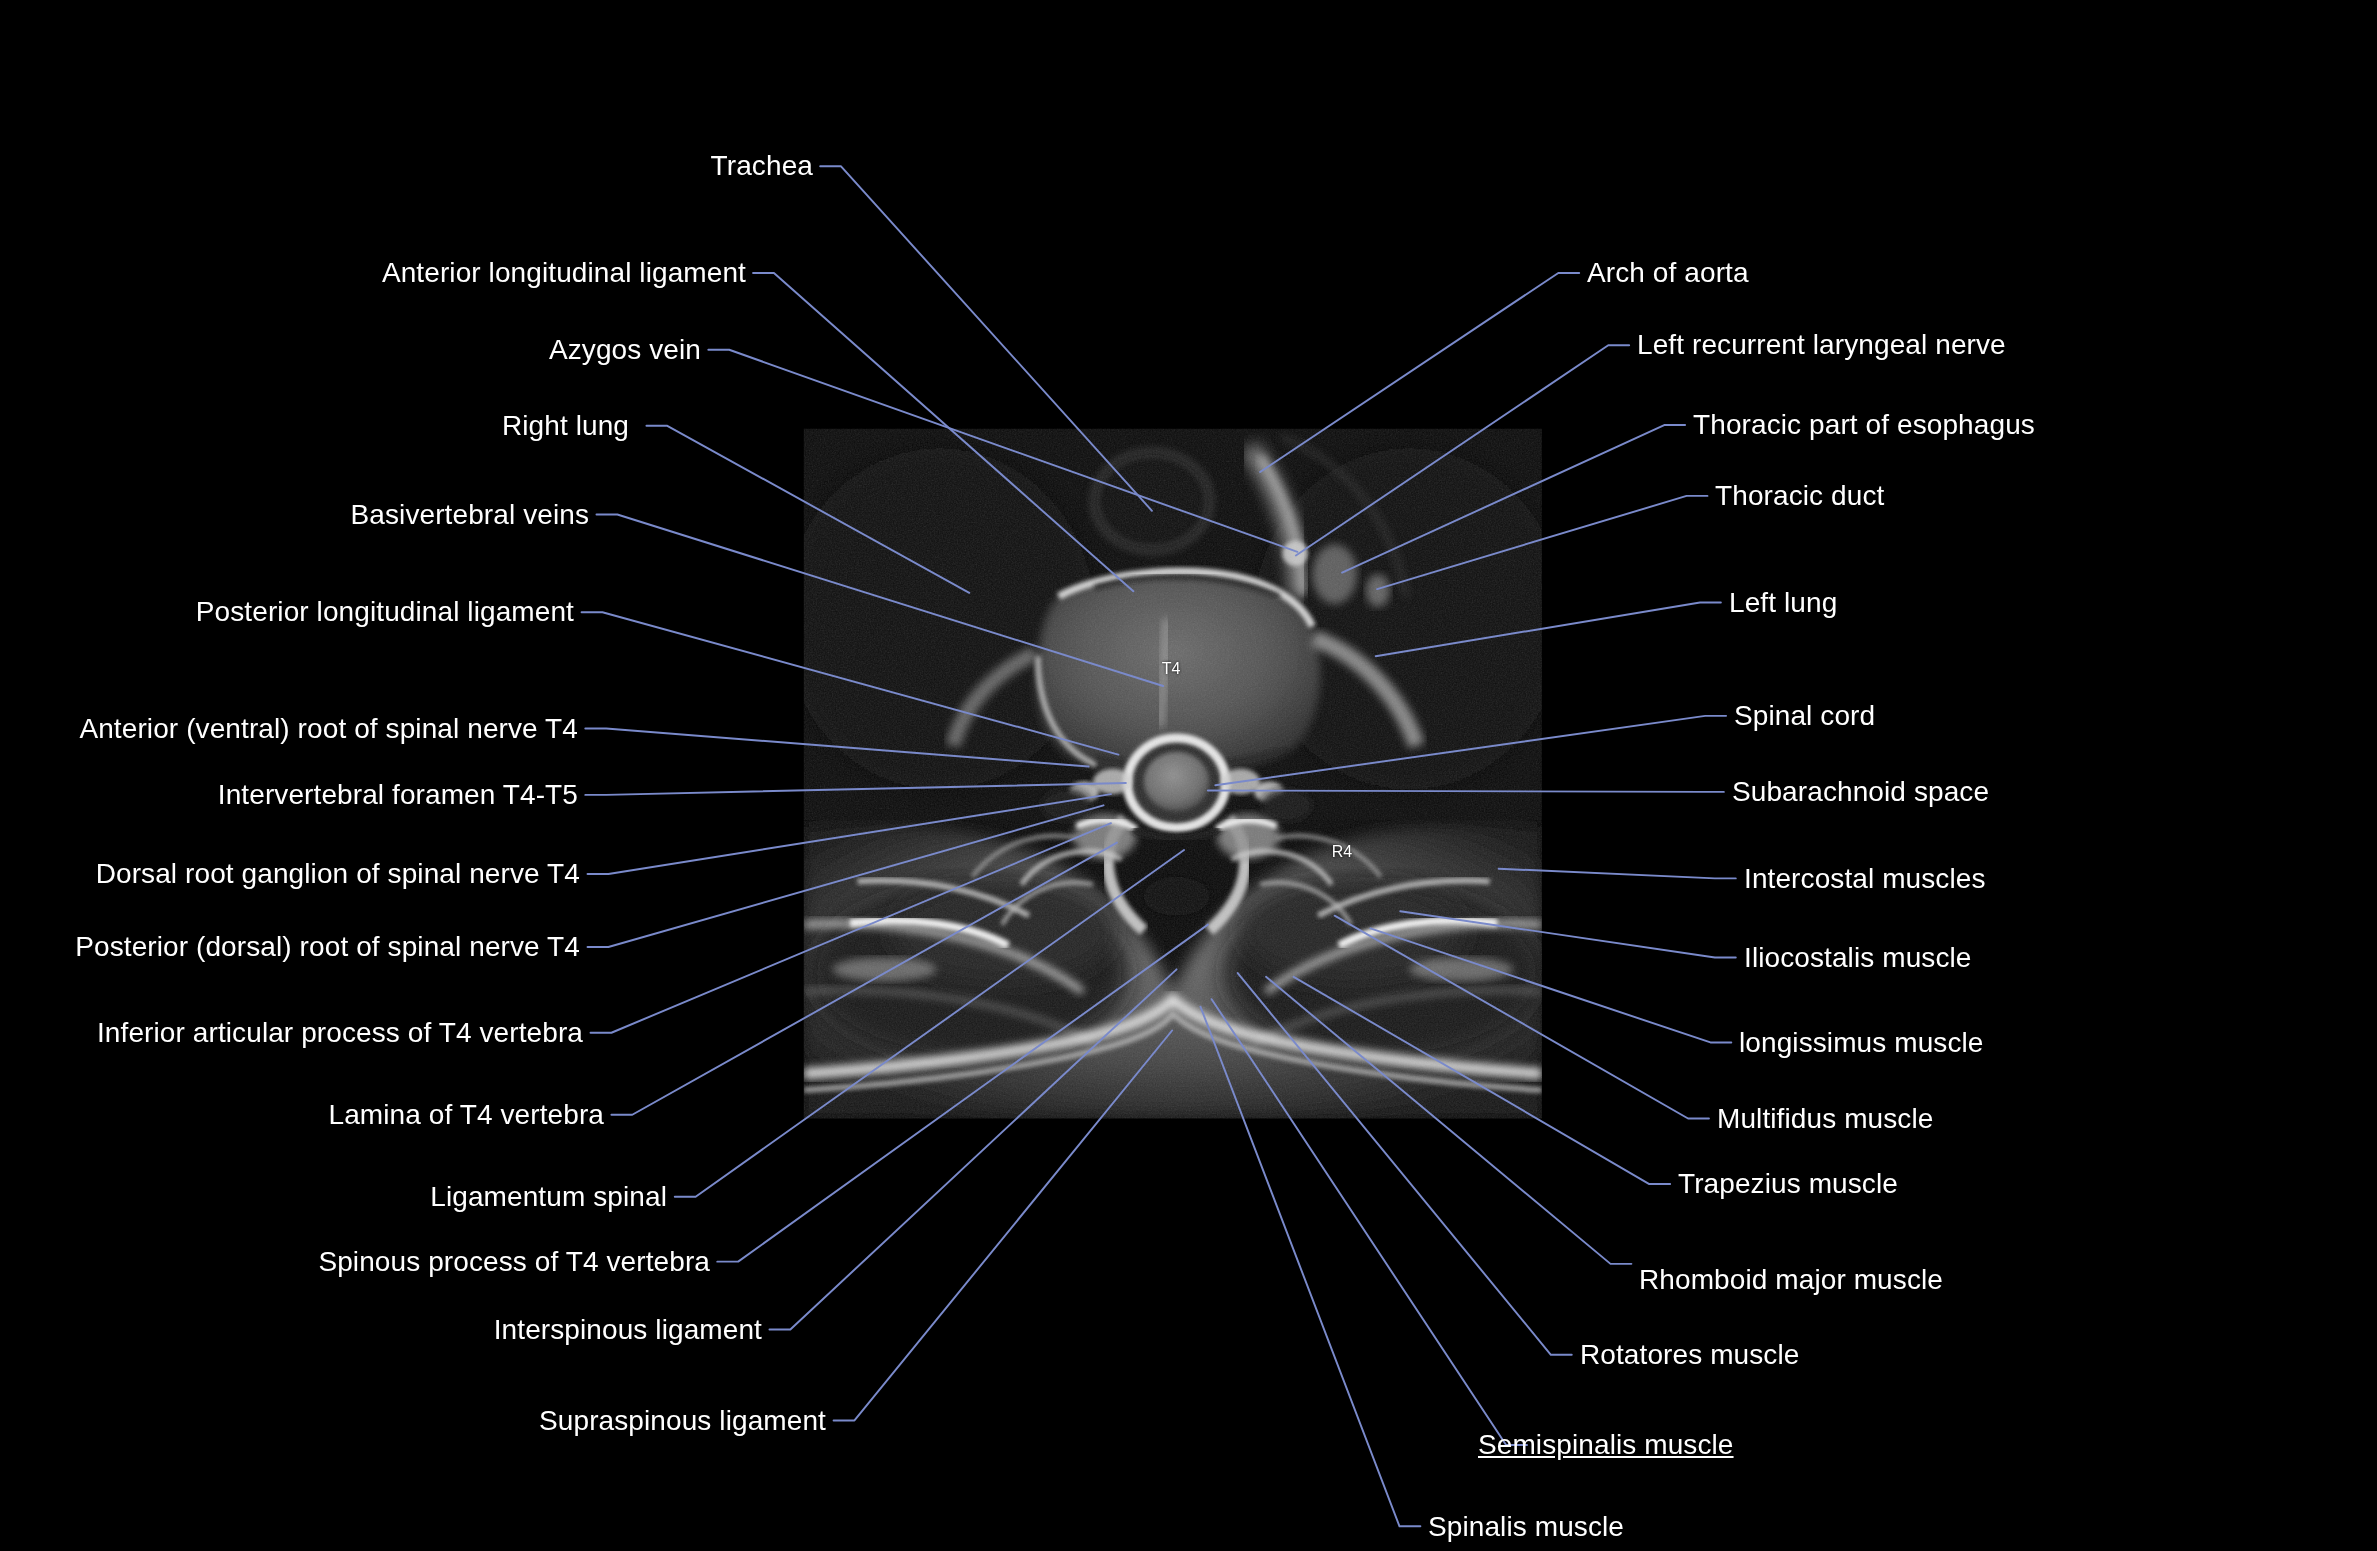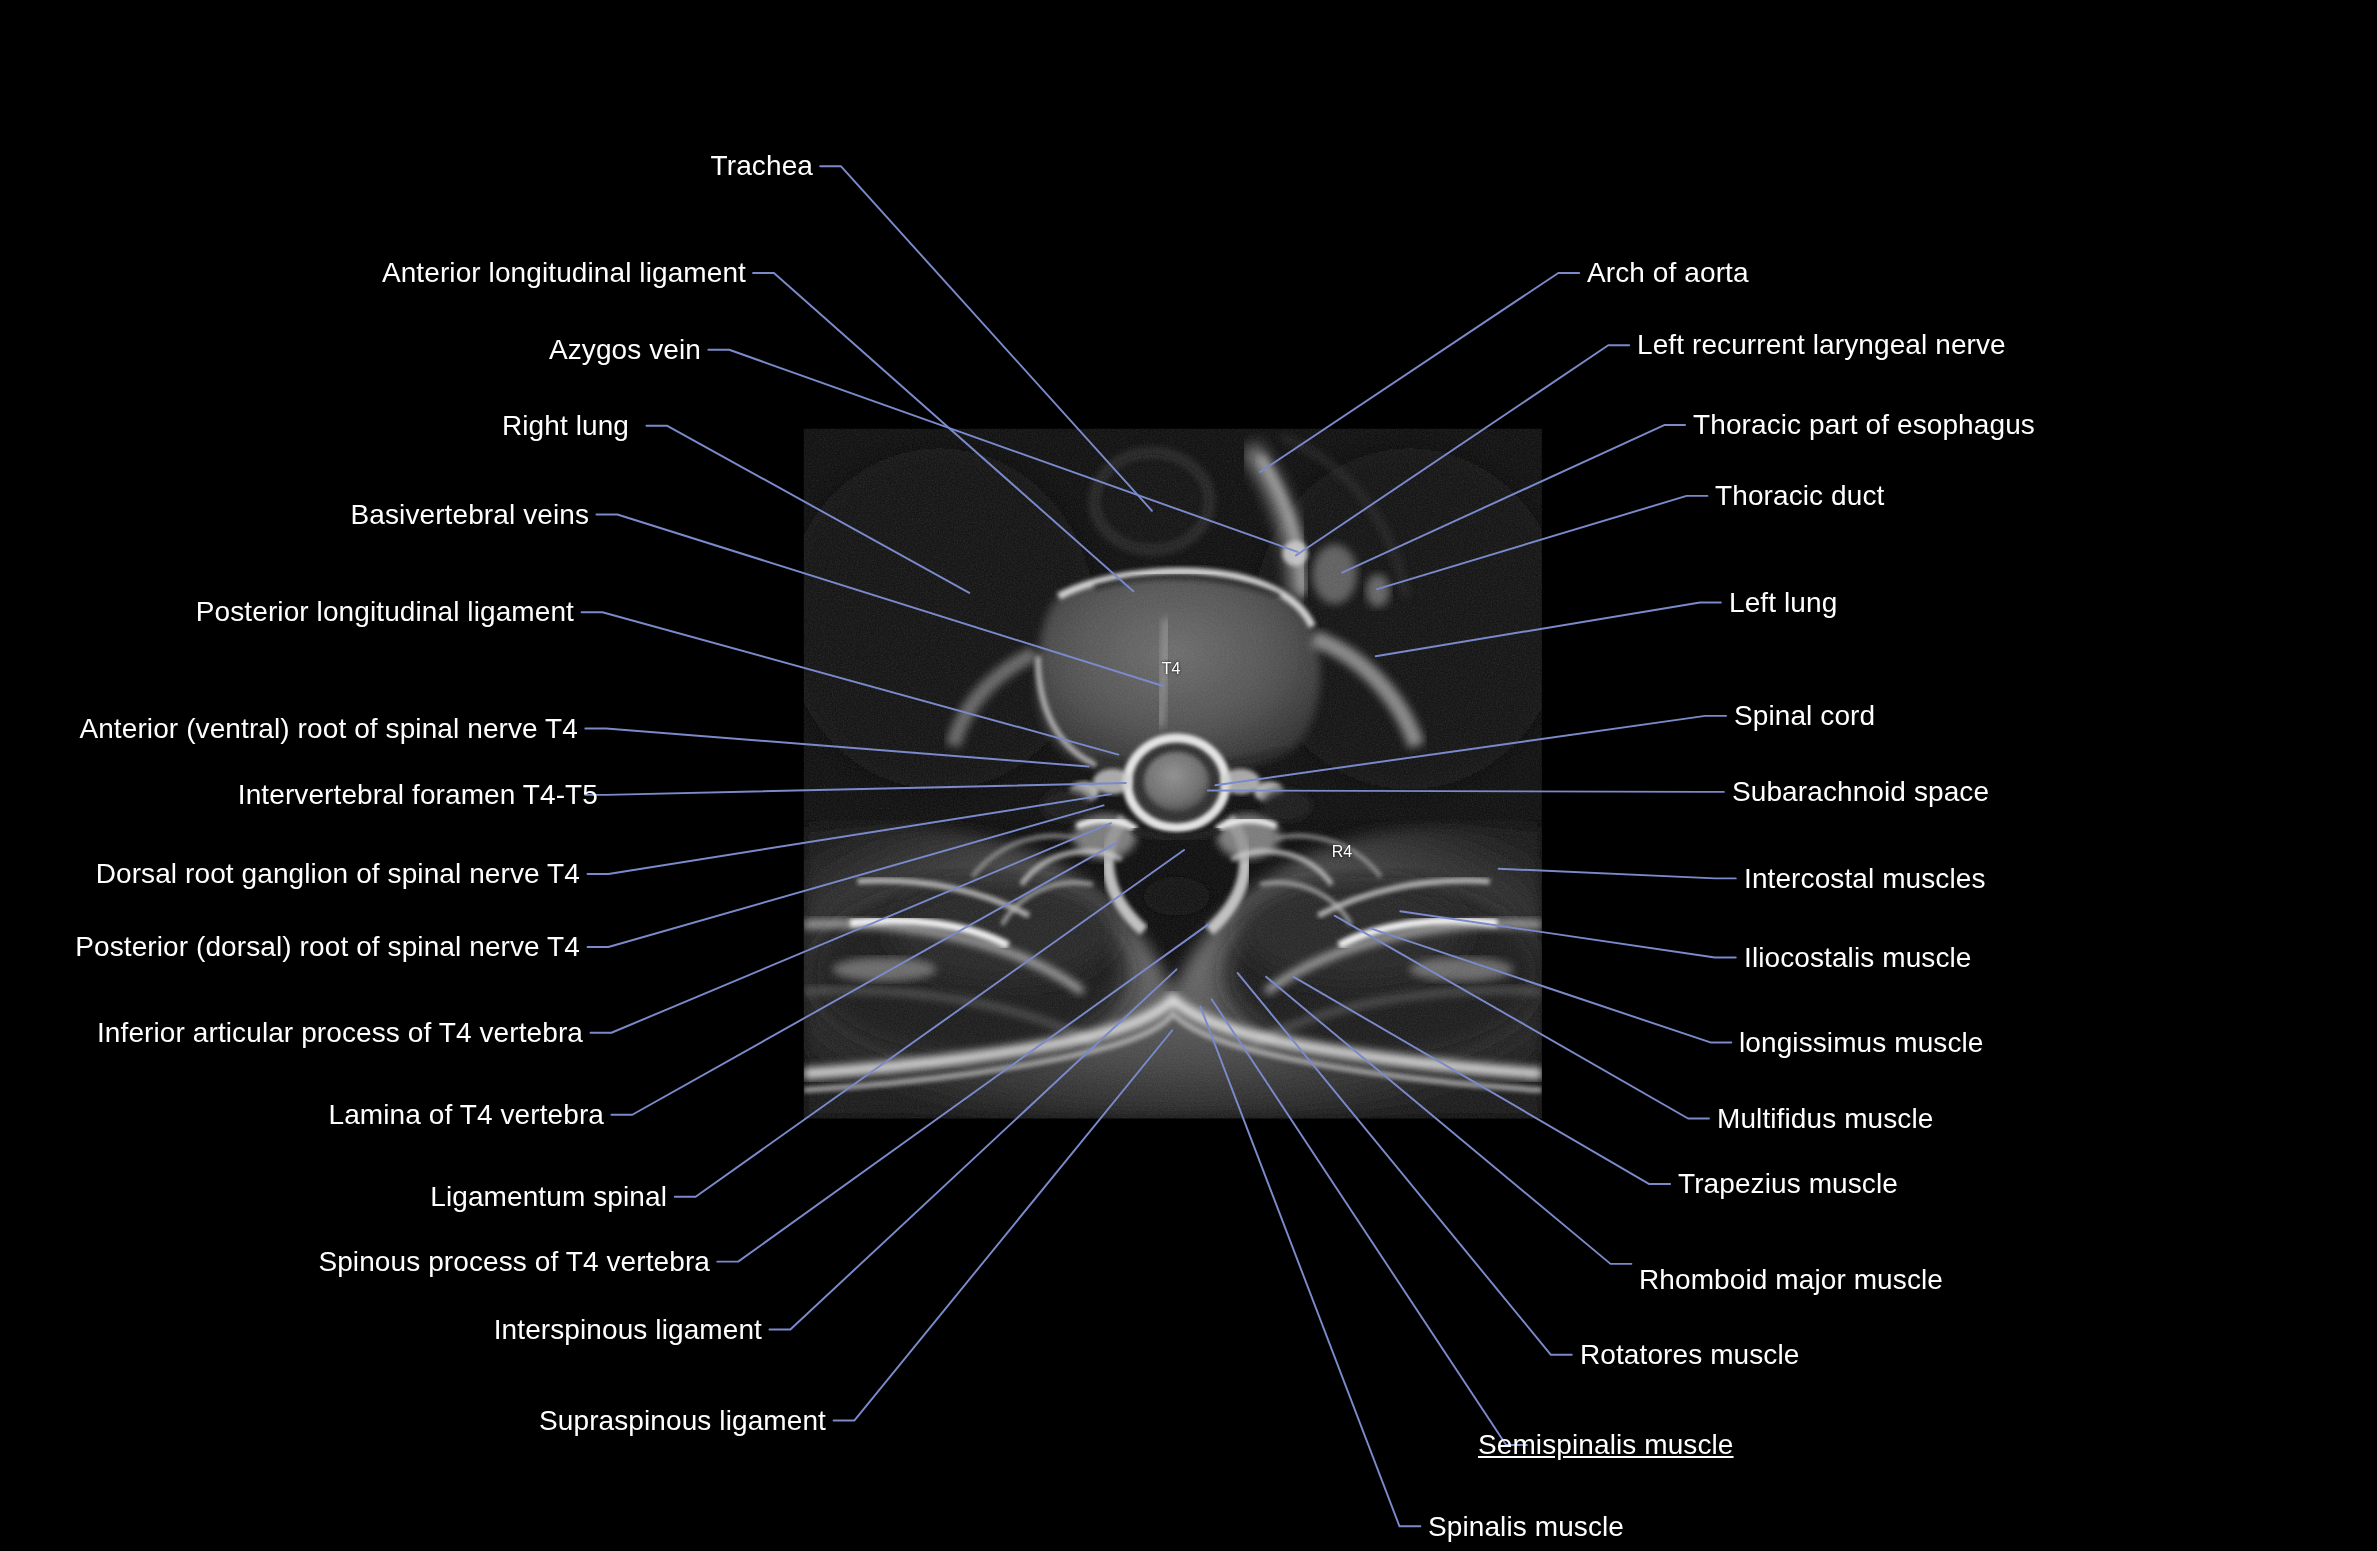--- a/index.html
+++ b/index.html
@@ -270,21 +270,21 @@
     </svg>
 
   <div id="text-layer">
       <div class="label left" style="left: 813px; top: 166px;">Trachea</div>
       <div class="label left" style="left: 746px; top: 273px;">Anterior longitudinal ligament</div>
       <div class="label left" style="left: 701px; top: 350px;">Azygos vein</div>
       <div class="label left" style="left: 629px; top: 426px;">Right lung</div>
       <div class="label left" style="left: 589px; top: 515px;">Basivertebral veins</div>
       <div class="label left" style="left: 574px; top: 612px;">Posterior longitudinal ligament</div>
       <div class="label left" style="left: 578px; top: 729px;">Anterior (ventral) root of spinal nerve T4</div>
-      <div class="label left" style="left: 578px; top: 795px; margin-left: 20px;">Intervertebral foramen T4-T5</div>
+      <div class="label left" style="left: 578px; top: 795px;">Intervertebral foramen T4-T5</div>
       <div class="label left" style="left: 580px; top: 874px; text-align: right;">Dorsal root ganglion of spinal nerve T4</div>
       <div class="label left" style="left: 580px; top: 947px;">Posterior (dorsal) root of spinal nerve T4</div>
       <div class="label left" style="left: 583px; top: 1033px;">Inferior articular process of T4 vertebra</div>
       <div class="label left" style="left: 604px; top: 1115px;">Lamina of T4 vertebra</div>
       <div class="label left" style="left: 667px; top: 1197px;">Ligamentum spinal</div>
       <div class="label left" style="left: 710px; top: 1262px;">Spinous process of T4 vertebra</div>
       <div class="label left" style="left: 762px; top: 1330px;">Interspinous ligament</div>
       <div class="label left" style="left: 826px; top: 1421px;">Supraspinous ligament</div>
       <div class="label right" style="left: 1587px; top: 273px;">Arch of aorta</div>
       <div class="label right" style="left: 1637px; top: 345px;">Left recurrent laryngeal nerve</div>

